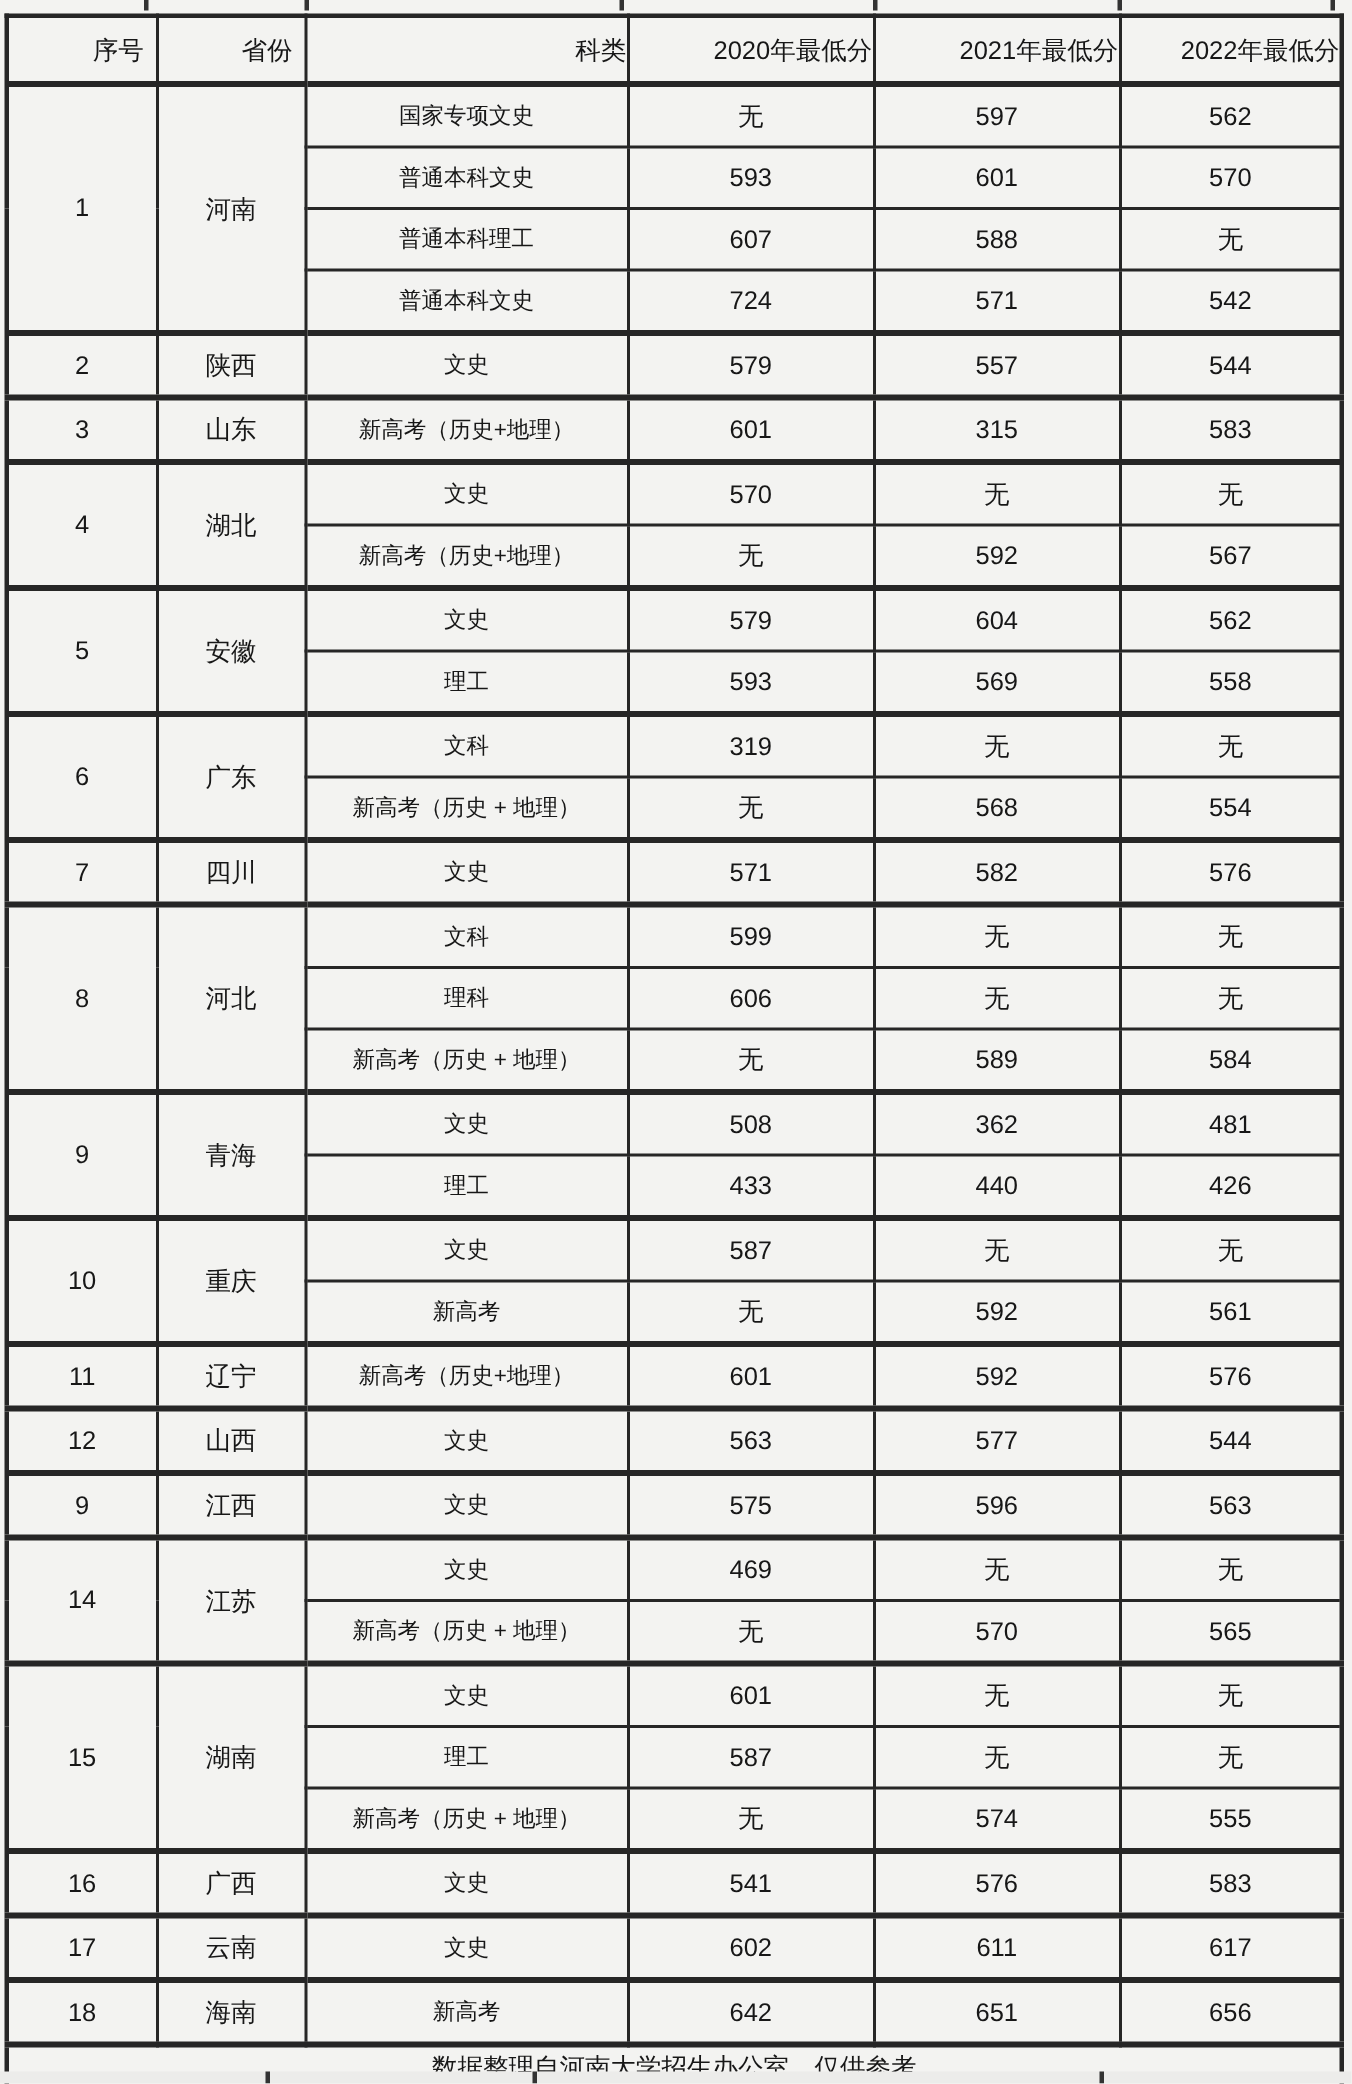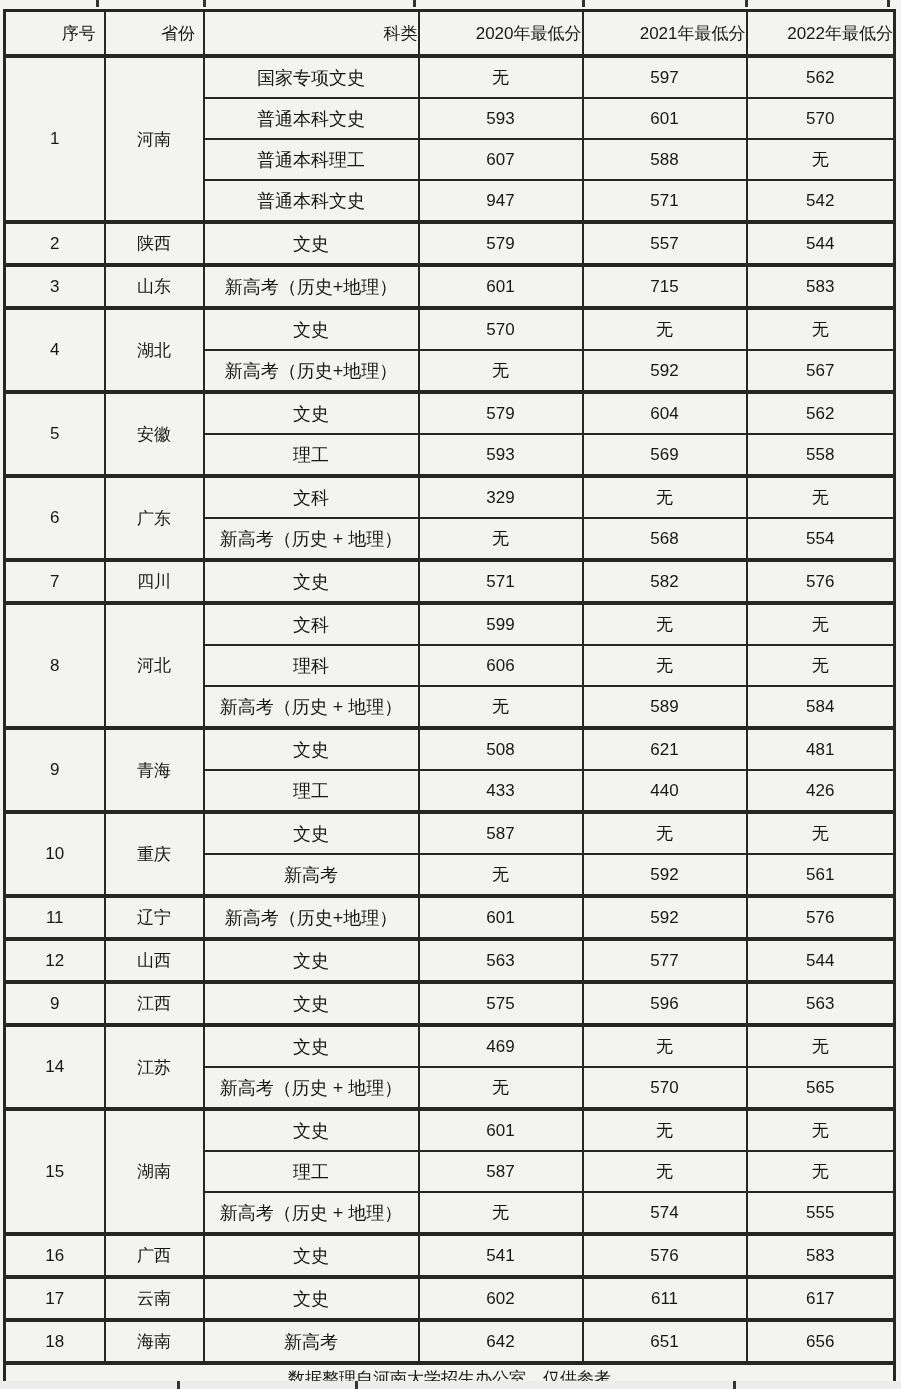--- a/index.html
+++ b/index.html
@@ -36,21 +36,21 @@
     height:39px;
     font-size:17px;
     font-weight:normal;
     text-align:center;
     white-space:nowrap;
     overflow:hidden;
     color:var(--text);
   }
   thead th{height:42px;border-bottom:4px solid var(--border);padding-left:48px;}
   th.left{text-align:right;padding-left:7px;}
-  td[data-name="cell-category"]{font-size:18px;margin-left:32px;}
+  td[data-name="cell-category"]{font-size:15px;margin-left:32px;}
   tbody tr.group-start td{border-top:4px solid var(--border);}
   tfoot td{border-top:4px solid var(--border);height:27px;font-size:17px;}
 </style>
 </head>
 <body>
 
 <div class="page" data-name="page">
 
   <div class="sliver sliver-top" data-name="cropped-row-above">
     <i style="left:96px"></i>
@@ -96,38 +96,38 @@
           <td data-name="cell-score-2022">570</td>
         </tr>
         <tr data-name="table-row">
           <td data-name="cell-category">普通本科理工</td>
           <td data-name="cell-score-2020">607</td>
           <td data-name="cell-score-2021">588</td>
           <td data-name="cell-score-2022">无</td>
         </tr>
         <tr data-name="table-row">
           <td data-name="cell-category">普通本科文史</td>
-          <td data-name="cell-score-2020">947</td>
+          <td data-name="cell-score-2020">724</td>
           <td data-name="cell-score-2021">571</td>
           <td data-name="cell-score-2022">542</td>
         </tr>
         <tr data-name="table-row" class="group-start">
           <td data-name="cell-index">2</td>
           <td data-name="cell-province">陕西</td>
           <td data-name="cell-category">文史</td>
           <td data-name="cell-score-2020">579</td>
           <td data-name="cell-score-2021">557</td>
           <td data-name="cell-score-2022">544</td>
         </tr>
         <tr data-name="table-row" class="group-start">
           <td data-name="cell-index">3</td>
           <td data-name="cell-province">山东</td>
           <td data-name="cell-category">新高考（历史+地理）</td>
           <td data-name="cell-score-2020">601</td>
-          <td data-name="cell-score-2021">715</td>
+          <td data-name="cell-score-2021">315</td>
           <td data-name="cell-score-2022">583</td>
         </tr>
         <tr data-name="table-row" class="group-start">
           <td data-name="cell-index" rowspan="2">4</td>
           <td data-name="cell-province" rowspan="2">湖北</td>
           <td data-name="cell-category">文史</td>
           <td data-name="cell-score-2020">570</td>
           <td data-name="cell-score-2021">无</td>
           <td data-name="cell-score-2022">无</td>
         </tr>
@@ -148,21 +148,21 @@
         <tr data-name="table-row">
           <td data-name="cell-category">理工</td>
           <td data-name="cell-score-2020">593</td>
           <td data-name="cell-score-2021">569</td>
           <td data-name="cell-score-2022">558</td>
         </tr>
         <tr data-name="table-row" class="group-start">
           <td data-name="cell-index" rowspan="2">6</td>
           <td data-name="cell-province" rowspan="2">广东</td>
           <td data-name="cell-category">文科</td>
-          <td data-name="cell-score-2020">329</td>
+          <td data-name="cell-score-2020">319</td>
           <td data-name="cell-score-2021">无</td>
           <td data-name="cell-score-2022">无</td>
         </tr>
         <tr data-name="table-row">
           <td data-name="cell-category">新高考（历史 + 地理）</td>
           <td data-name="cell-score-2020">无</td>
           <td data-name="cell-score-2021">568</td>
           <td data-name="cell-score-2022">554</td>
         </tr>
         <tr data-name="table-row" class="group-start">
@@ -191,21 +191,21 @@
           <td data-name="cell-category">新高考（历史 + 地理）</td>
           <td data-name="cell-score-2020">无</td>
           <td data-name="cell-score-2021">589</td>
           <td data-name="cell-score-2022">584</td>
         </tr>
         <tr data-name="table-row" class="group-start">
           <td data-name="cell-index" rowspan="2">9</td>
           <td data-name="cell-province" rowspan="2">青海</td>
           <td data-name="cell-category">文史</td>
           <td data-name="cell-score-2020">508</td>
-          <td data-name="cell-score-2021">621</td>
+          <td data-name="cell-score-2021">362</td>
           <td data-name="cell-score-2022">481</td>
         </tr>
         <tr data-name="table-row">
           <td data-name="cell-category">理工</td>
           <td data-name="cell-score-2020">433</td>
           <td data-name="cell-score-2021">440</td>
           <td data-name="cell-score-2022">426</td>
         </tr>
         <tr data-name="table-row" class="group-start">
           <td data-name="cell-index" rowspan="2">10</td>

